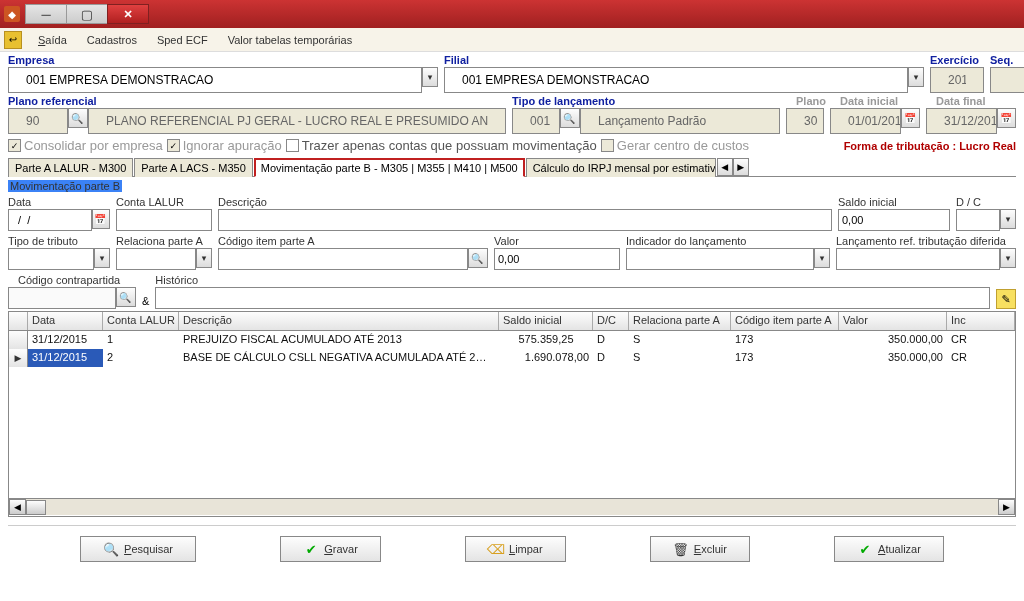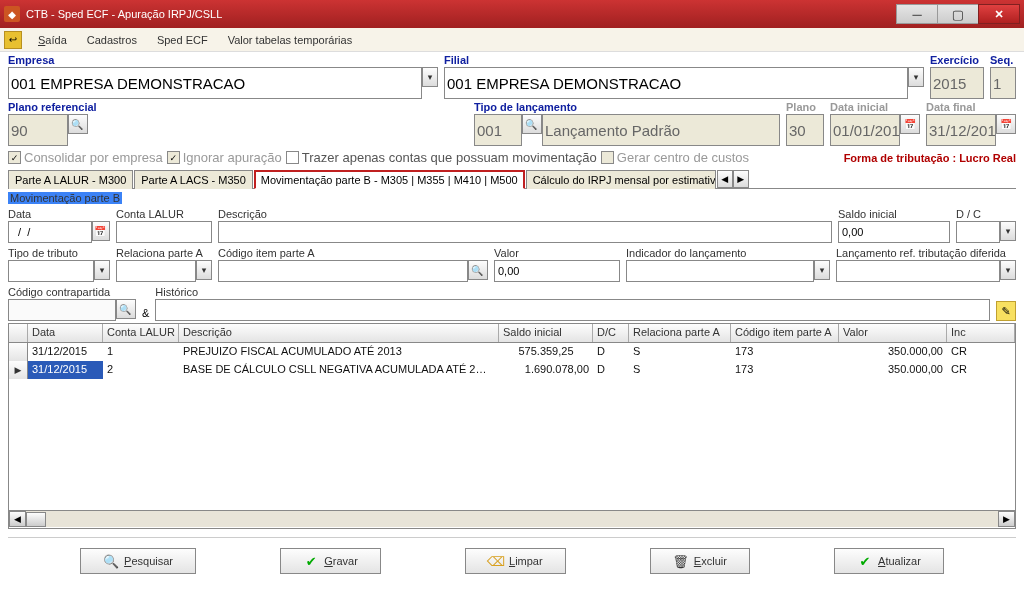--- a/index.html
+++ b/index.html
@@ -16,21 +16,21 @@
 .menubar .menuicon { width:18px; height:18px; background:#e8c030; border:1px solid #b89020; margin-right:6px; display:flex;align-items:center;justify-content:center;font-size:10px;}
 .menubar .menuitem { padding: 2px 10px; color:#333; cursor:default;}
 .menubar .menuitem u { text-decoration: underline; }
 
 .content { padding: 2px 8px 4px 8px; }
 
 .row { display:flex; gap:6px; margin-bottom:2px; align-items:flex-end;}
 .field { display:flex; flex-direction:column; }
 .field-label { color:#1020a0; font-weight:bold; font-size:11px; margin-bottom:1px;}
 .field-input { display:flex; }
-.field-input input, .field-input .disp { height:32px; border:1px solid #888; background:#fff; padding:0 2px; font-size:15px;}
+.field-input input, .field-input .disp { height:26px; border:1px solid #888; background:#fff; padding:0 17px; font-size:12px;}
 .field-input .disp { background:#ece9d8; color:#666; display:flex;align-items:center; overflow:hidden; white-space:nowrap;}
 .field-input input[disabled]{ background:#ece9d8; color:#666;}
 .sq { width:20px; height:20px; background:linear-gradient(#fdfdfd,#dcdcdc); border:1px solid #888; display:flex;align-items:center;justify-content:center; font-size:10px;}
 .dd { width:16px; height:20px; background:linear-gradient(#fdfdfd,#dcdcdc); border:1px solid #888; display:flex;align-items:center;justify-content:center;}
 .dd::after{content:"▾";font-size:9px;color:#333;}
 
 .checks { display:flex; align-items:center; gap:4px; margin: 4px 0; }
 .check { display:flex; align-items:center; gap:3px; }
 .chk { width:13px; height:13px; border:1px solid #888; background:#ece9d8; display:flex;align-items:center;justify-content:center; font-size:9px;}
 .check.dis .lbl { color:#999;}
@@ -45,21 +45,21 @@
 
 .fieldset-label { color:#333; font-size:11px; margin-top:3px; margin-bottom:-1px; background:#3b82f6; position:relative; z-index:2; padding:0 2px; display:inline-block;}
 
 .formrow { display:flex; gap:6px; margin-top:4px; align-items:flex-end;}
 .fgroup { display:flex; flex-direction:column; }
 .fgroup .lbl { color:#333; font-size:11px; margin-bottom:1px;}
 .fgroup .inp { display:flex; height:22px;}
 .fgroup .inp input { height:22px; border:1px solid #888; padding:0 3px; font-size:11px;}
 .rightalign input{text-align:left;}
 
-.greytxt { color:#999; }
+.greytxt { color:#999;margin-left:10px; }
 
 .icobtn { width:20px; height:20px; background:linear-gradient(#fdfdfd,#dcdcdc); border:1px solid #888; display:flex;align-items:center;justify-content:center;}
 
 .grid { border:1px solid #888; margin-top:2px; height:206px; background:#fff; position:relative; overflow:hidden;}
 .gridhead { display:flex; background:linear-gradient(#fdfdfd,#e4e4e4); border-bottom:1px solid #888; height:19px;}
 .gh { border-right:1px solid #aaa; padding:2px 4px; font-size:11px; color:#333; overflow:hidden; white-space:nowrap;}
 .gridbody { height:167px; overflow:auto; background:#fff;}
 .gr { display:flex; height:18px; border-bottom:0px solid #eee;}
 .gr.sel { background:#fff;}
 .gc { border-right:0px solid #eee; padding:2px 4px; font-size:11px; color:#111; overflow:hidden; white-space:nowrap;}
@@ -75,21 +75,20 @@
 .btnbar { display:flex; justify-content:space-around; padding:10px 30px; border-top:1px solid #ccc; margin-top:8px;}
 .bigbtn { display:flex; align-items:center; gap:5px; padding:4px 22px; background:linear-gradient(#fdfdfd,#e4e4e4); border:1px solid #888; font-size:11px; color:#333;}
 .bigbtn .bi { width:16px; height:16px; display:flex;align-items:center;justify-content:center; font-size:13px;}
 .bigbtn u { text-decoration:underline;}
 </style>
 </head>
 <body>
 
 <div class="titlebar">
   <div class="icon">◆</div>
-  <div class="title">CTB - Sped ECF - Apuração IRPJ/CSLL</div>
   <div class="winbtns">
     <div class="winbtn">─</div>
     <div class="winbtn">▢</div>
     <div class="winbtn close">
         <b>✕</b>
       </div>
   </div>
 </div>
 
 <div class="menubar">
@@ -132,20 +131,21 @@
   </div>
 </div>
 
 
 <div class="row">
   <div class="field" style="flex:0 0 460px;">
     <div class="field-label">Plano referencial</div>
     <div class="field-input">
       <div class="disp" style="width:60px">90</div>
       <div class="sq">🔍</div>
+      <div class="disp" style="flex:1">PLANO REFERENCIAL PJ GERAL - LUCRO REAL E PRESUMIDO AN</div>
     </div>
   </div>
   <div class="field" style="flex:1;">
     <div class="field-label">Tipo de lançamento</div>
     <div class="field-input">
       <div class="disp" style="width:48px">001</div>
       <div class="sq">🔍</div>
       <div class="disp" style="flex:1">Lançamento Padrão</div>
     </div>
   </div>

